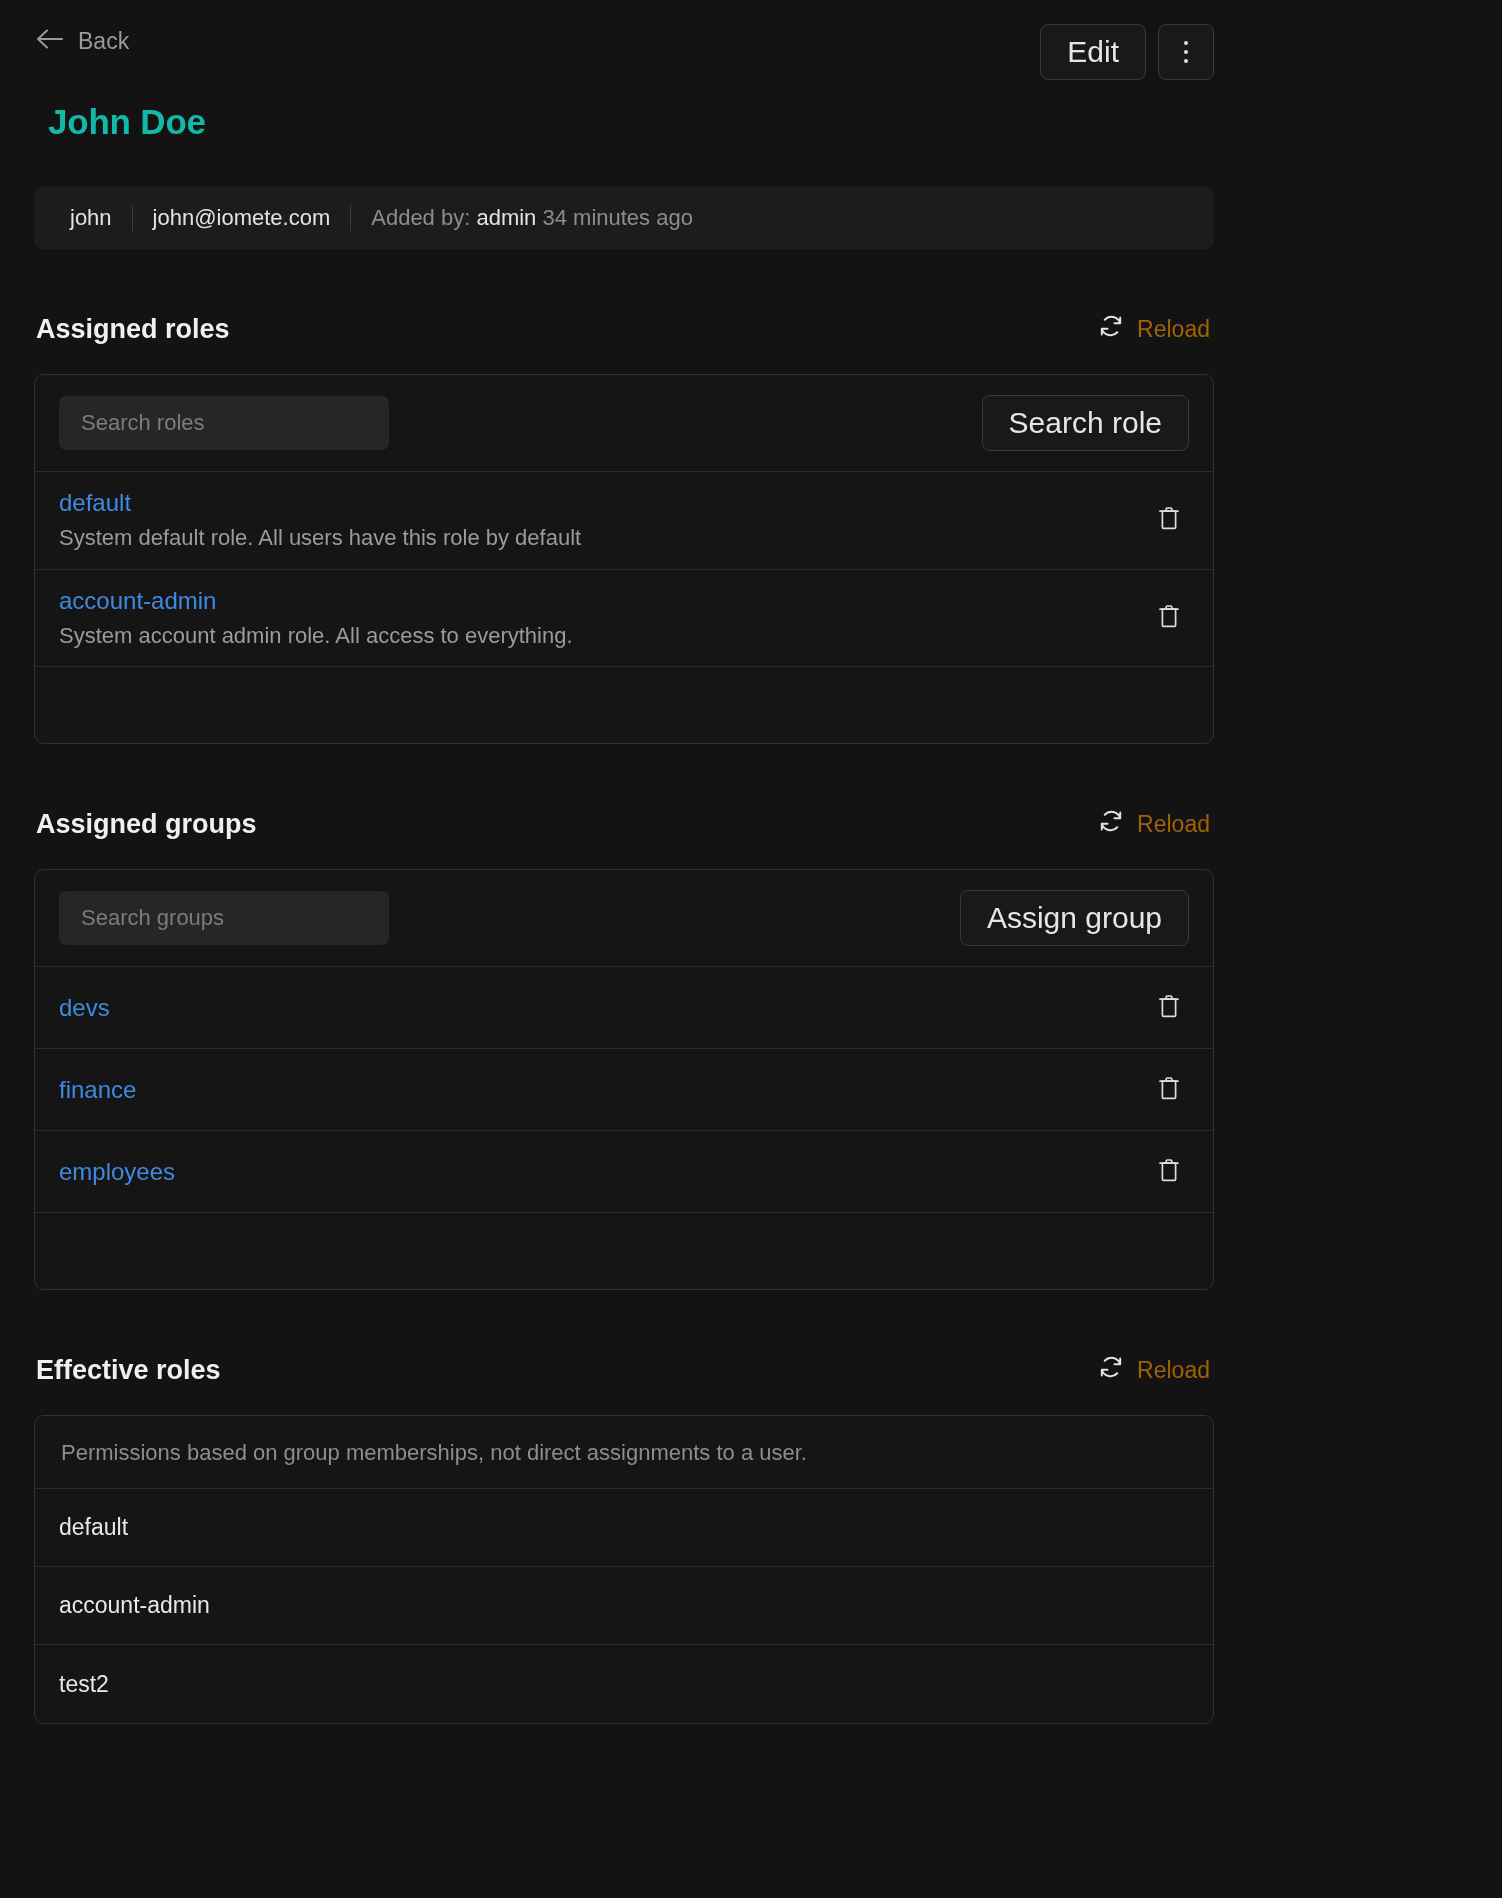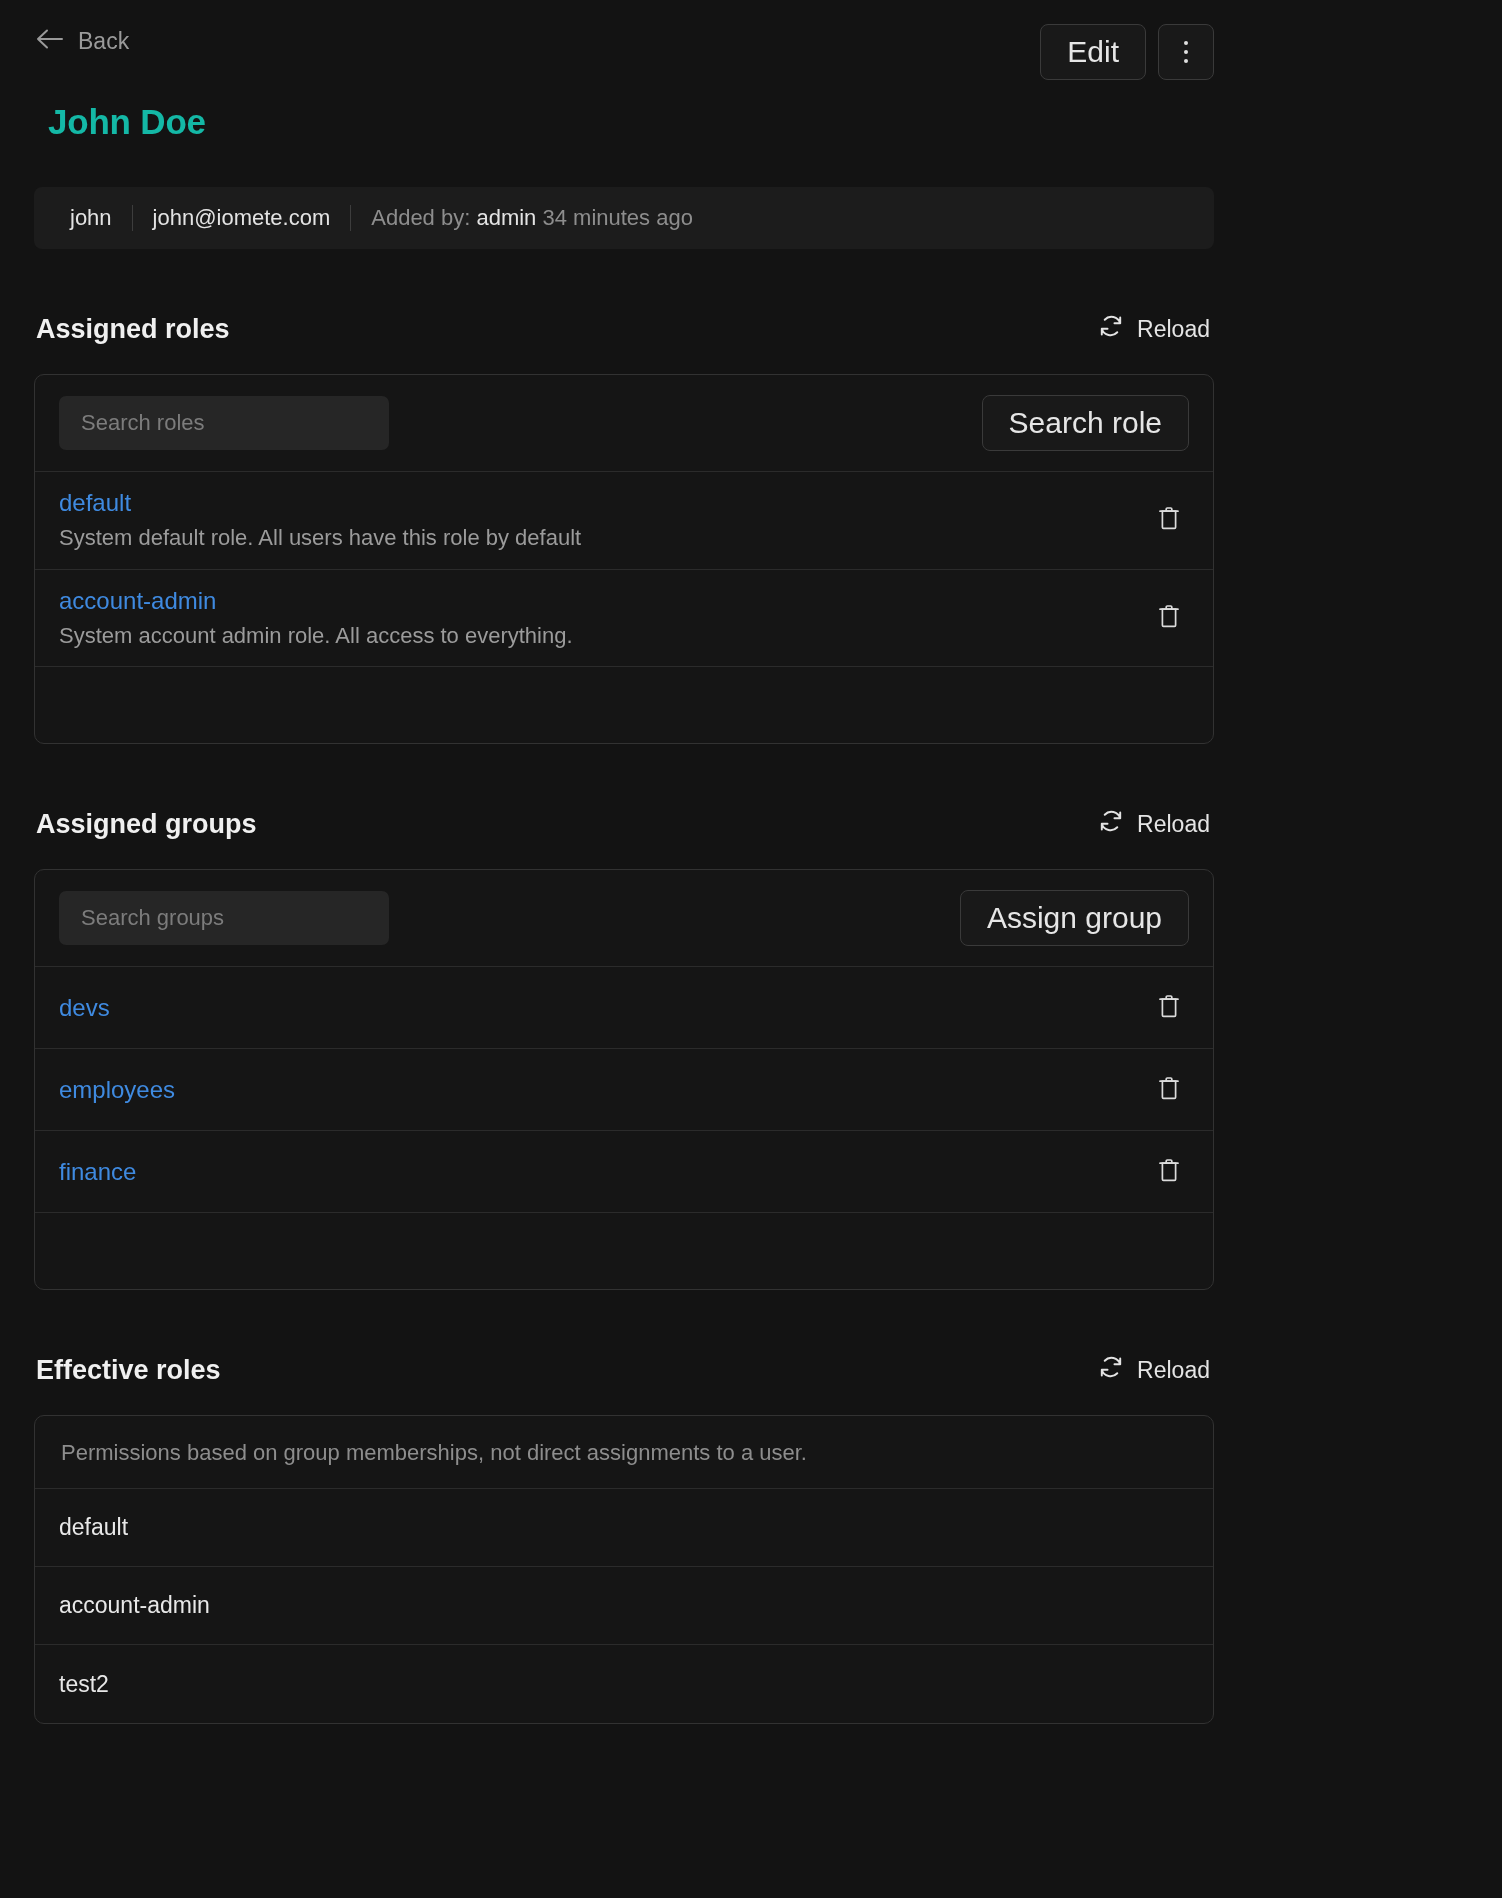--- a/index.html
+++ b/index.html
@@ -110,21 +110,21 @@
   }
   .section-title {
     font-size: 27px;
     font-weight: bold;
     color: #f0f0f0;
   }
   .reload-btn {
     display: flex;
     align-items: center;
     gap: 13px;
-    color: #e5e5e5;
+    color: #a16207;
     font-size: 23px;
     cursor: pointer;
     padding: 4px 2px;
   }
 
   
   .card {
     border: 1px solid #323232;
     border-radius: 10px;
     background: #151515;
@@ -323,34 +323,34 @@
             <svg width="24" height="26" viewBox="0 0 24 26" fill="none">
               <path d="M3 6.2h18" stroke="#dcdcdc" stroke-width="1.7" stroke-linecap="round"></path>
               <path d="M9.2 6.2V4.1c0-.6.5-1.1 1.1-1.1h3.4c.6 0 1.1.5 1.1 1.1v2.1" stroke="#dcdcdc" stroke-width="1.7"></path>
               <path d="M5.4 6.2h13.2v16c0 .6-.5 1.1-1.1 1.1H6.5c-.6 0-1.1-.5-1.1-1.1v-16z" stroke="#dcdcdc" stroke-width="1.7"></path>
             </svg>
           </span>
         </div>
       </div>
 
       <div class="row single">
+        <span class="link">finance</span>
+        <div class="trash-btn">
+          <span>
+            <svg width="24" height="26" viewBox="0 0 24 26" fill="none">
+              <path d="M3 6.2h18" stroke="#dcdcdc" stroke-width="1.7" stroke-linecap="round"></path>
+              <path d="M9.2 6.2V4.1c0-.6.5-1.1 1.1-1.1h3.4c.6 0 1.1.5 1.1 1.1v2.1" stroke="#dcdcdc" stroke-width="1.7"></path>
+              <path d="M5.4 6.2h13.2v16c0 .6-.5 1.1-1.1 1.1H6.5c-.6 0-1.1-.5-1.1-1.1v-16z" stroke="#dcdcdc" stroke-width="1.7"></path>
+            </svg>
+          </span>
+        </div>
+      </div>
+
+      <div class="row single">
         <span class="link">employees</span>
-        <div class="trash-btn">
-          <span>
-            <svg width="24" height="26" viewBox="0 0 24 26" fill="none">
-              <path d="M3 6.2h18" stroke="#dcdcdc" stroke-width="1.7" stroke-linecap="round"></path>
-              <path d="M9.2 6.2V4.1c0-.6.5-1.1 1.1-1.1h3.4c.6 0 1.1.5 1.1 1.1v2.1" stroke="#dcdcdc" stroke-width="1.7"></path>
-              <path d="M5.4 6.2h13.2v16c0 .6-.5 1.1-1.1 1.1H6.5c-.6 0-1.1-.5-1.1-1.1v-16z" stroke="#dcdcdc" stroke-width="1.7"></path>
-            </svg>
-          </span>
-        </div>
-      </div>
-
-      <div class="row single">
-        <span class="link">finance</span>
         <div class="trash-btn">
           <span>
             <svg width="24" height="26" viewBox="0 0 24 26" fill="none">
               <path d="M3 6.2h18" stroke="#dcdcdc" stroke-width="1.7" stroke-linecap="round"></path>
               <path d="M9.2 6.2V4.1c0-.6.5-1.1 1.1-1.1h3.4c.6 0 1.1.5 1.1 1.1v2.1" stroke="#dcdcdc" stroke-width="1.7"></path>
               <path d="M5.4 6.2h13.2v16c0 .6-.5 1.1-1.1 1.1H6.5c-.6 0-1.1-.5-1.1-1.1v-16z" stroke="#dcdcdc" stroke-width="1.7"></path>
             </svg>
           </span>
         </div>
       </div>

